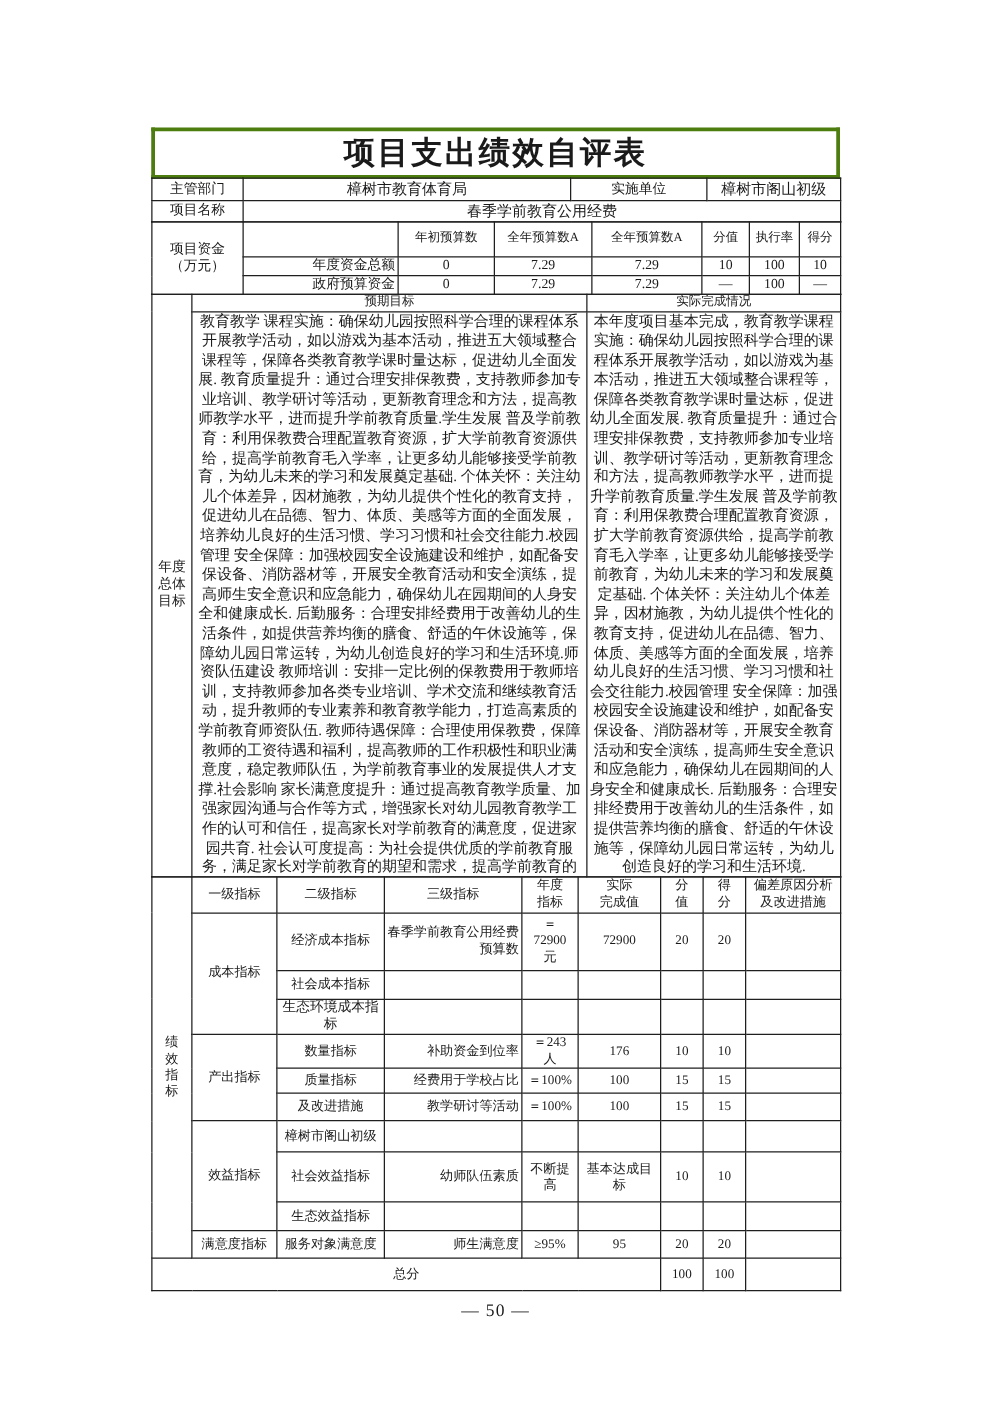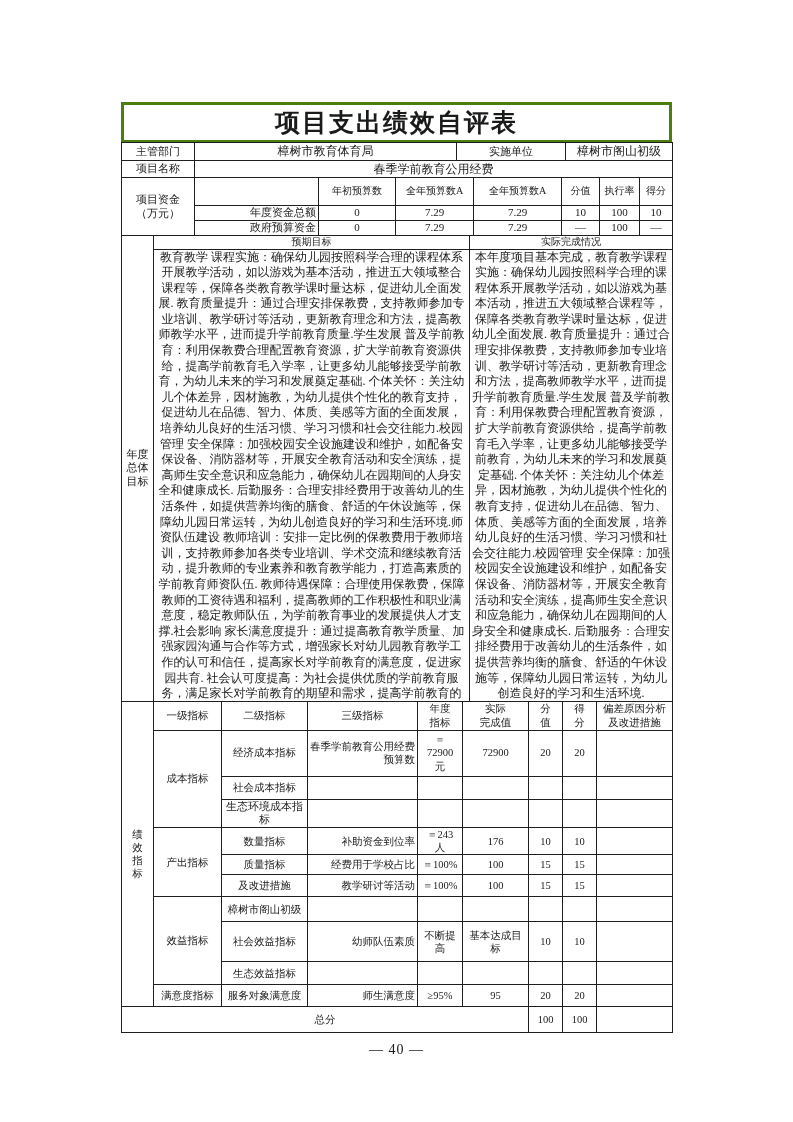--- a/index.html
+++ b/index.html
@@ -265,14 +265,14 @@
 
     <tr style="height:26px">
       <td colspan="6">总分</td>
       <td class="num">100</td>
       <td class="num">100</td>
       <td></td>
     </tr>
   </tbody>
     </table>
 
-  <div class="pageno">— 40 —</div>
+  <div class="pageno">— 50 —</div>
 </div>
 
 </body></html>

